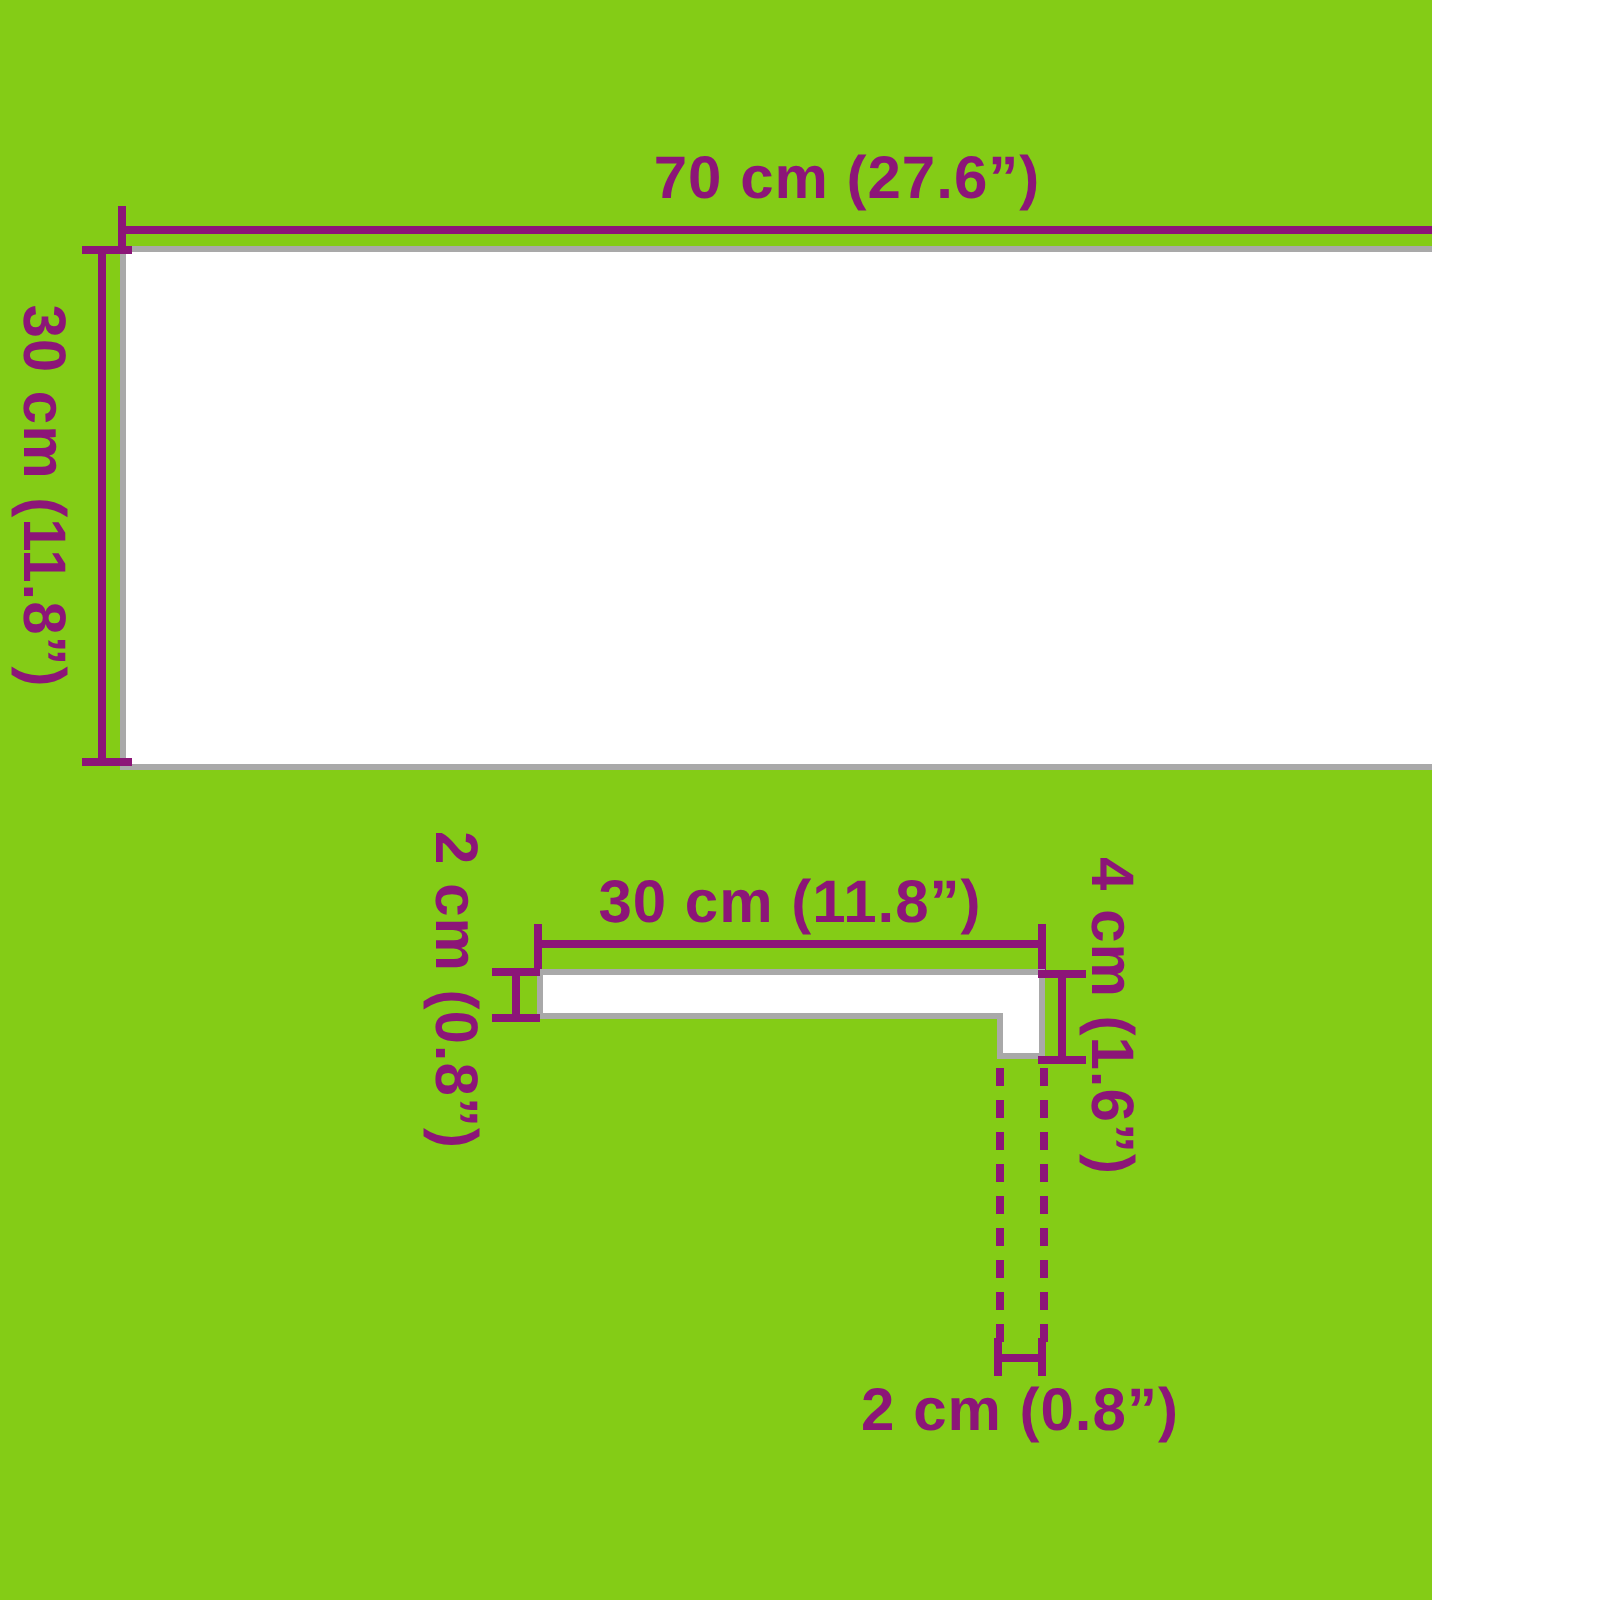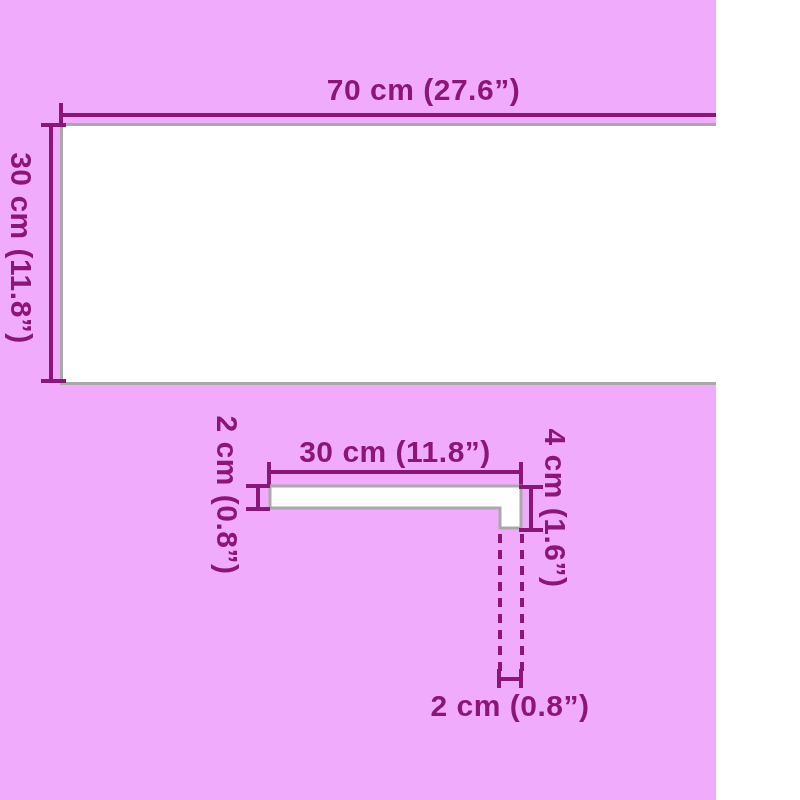--- a/index.html
+++ b/index.html
@@ -1,21 +1,21 @@
 <!DOCTYPE html>
 <html><head>
 <meta charset="utf-8">
 <style>
   * { margin: 0; padding: 0; box-sizing: border-box; }
   html, body { background: #ffffff; }
   #canvas {
     position: relative;
     width: 716px;
     height: 800px;
-    background: #f0abfc;
+    background: #84cc16;
     overflow: hidden;
     font-family: "Liberation Sans", "DejaVu Sans", sans-serif;
   }
   .dim-label {
     position: absolute;
     color: #8C1578;
     font-size: 30px;
     font-weight: 700;
     line-height: 32px;
     text-align: center;

